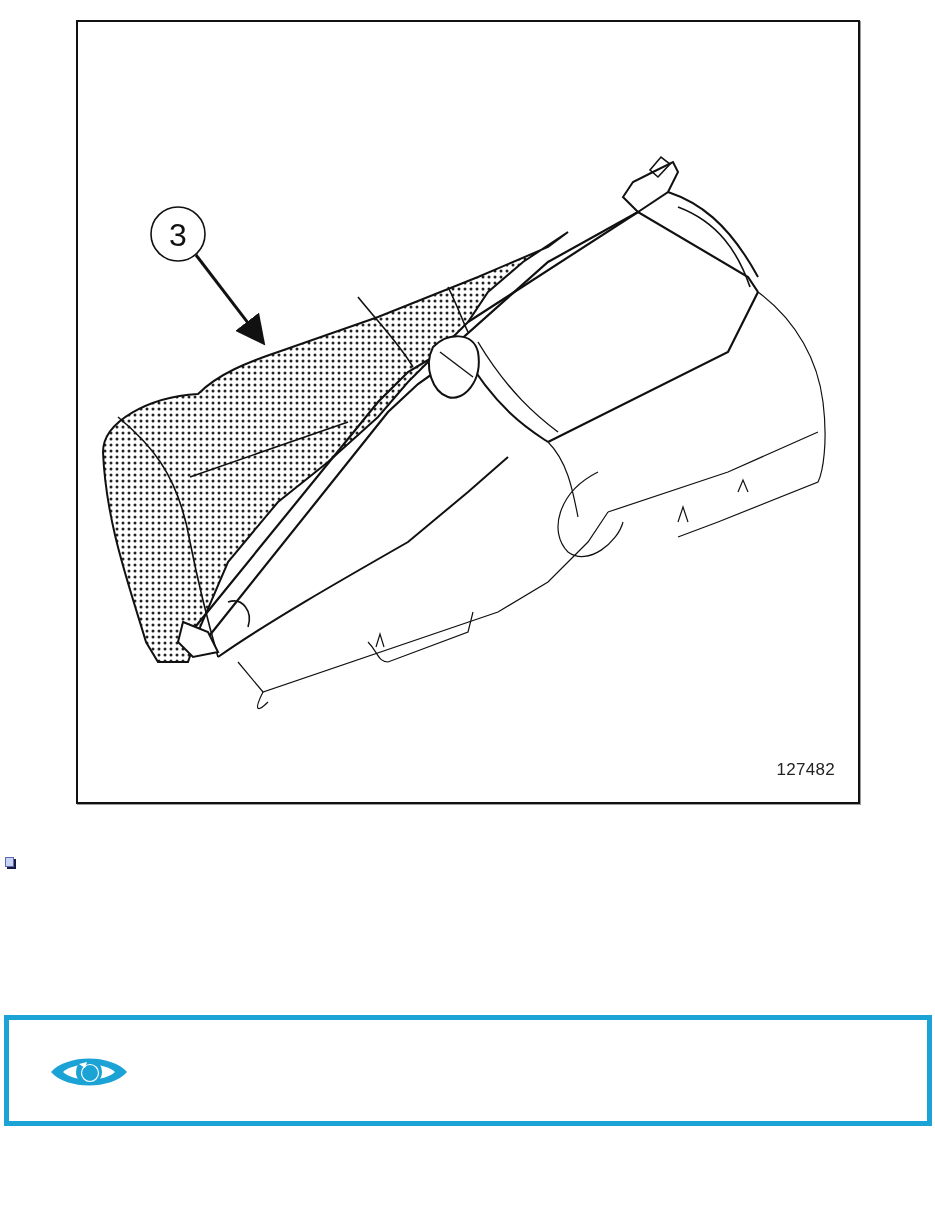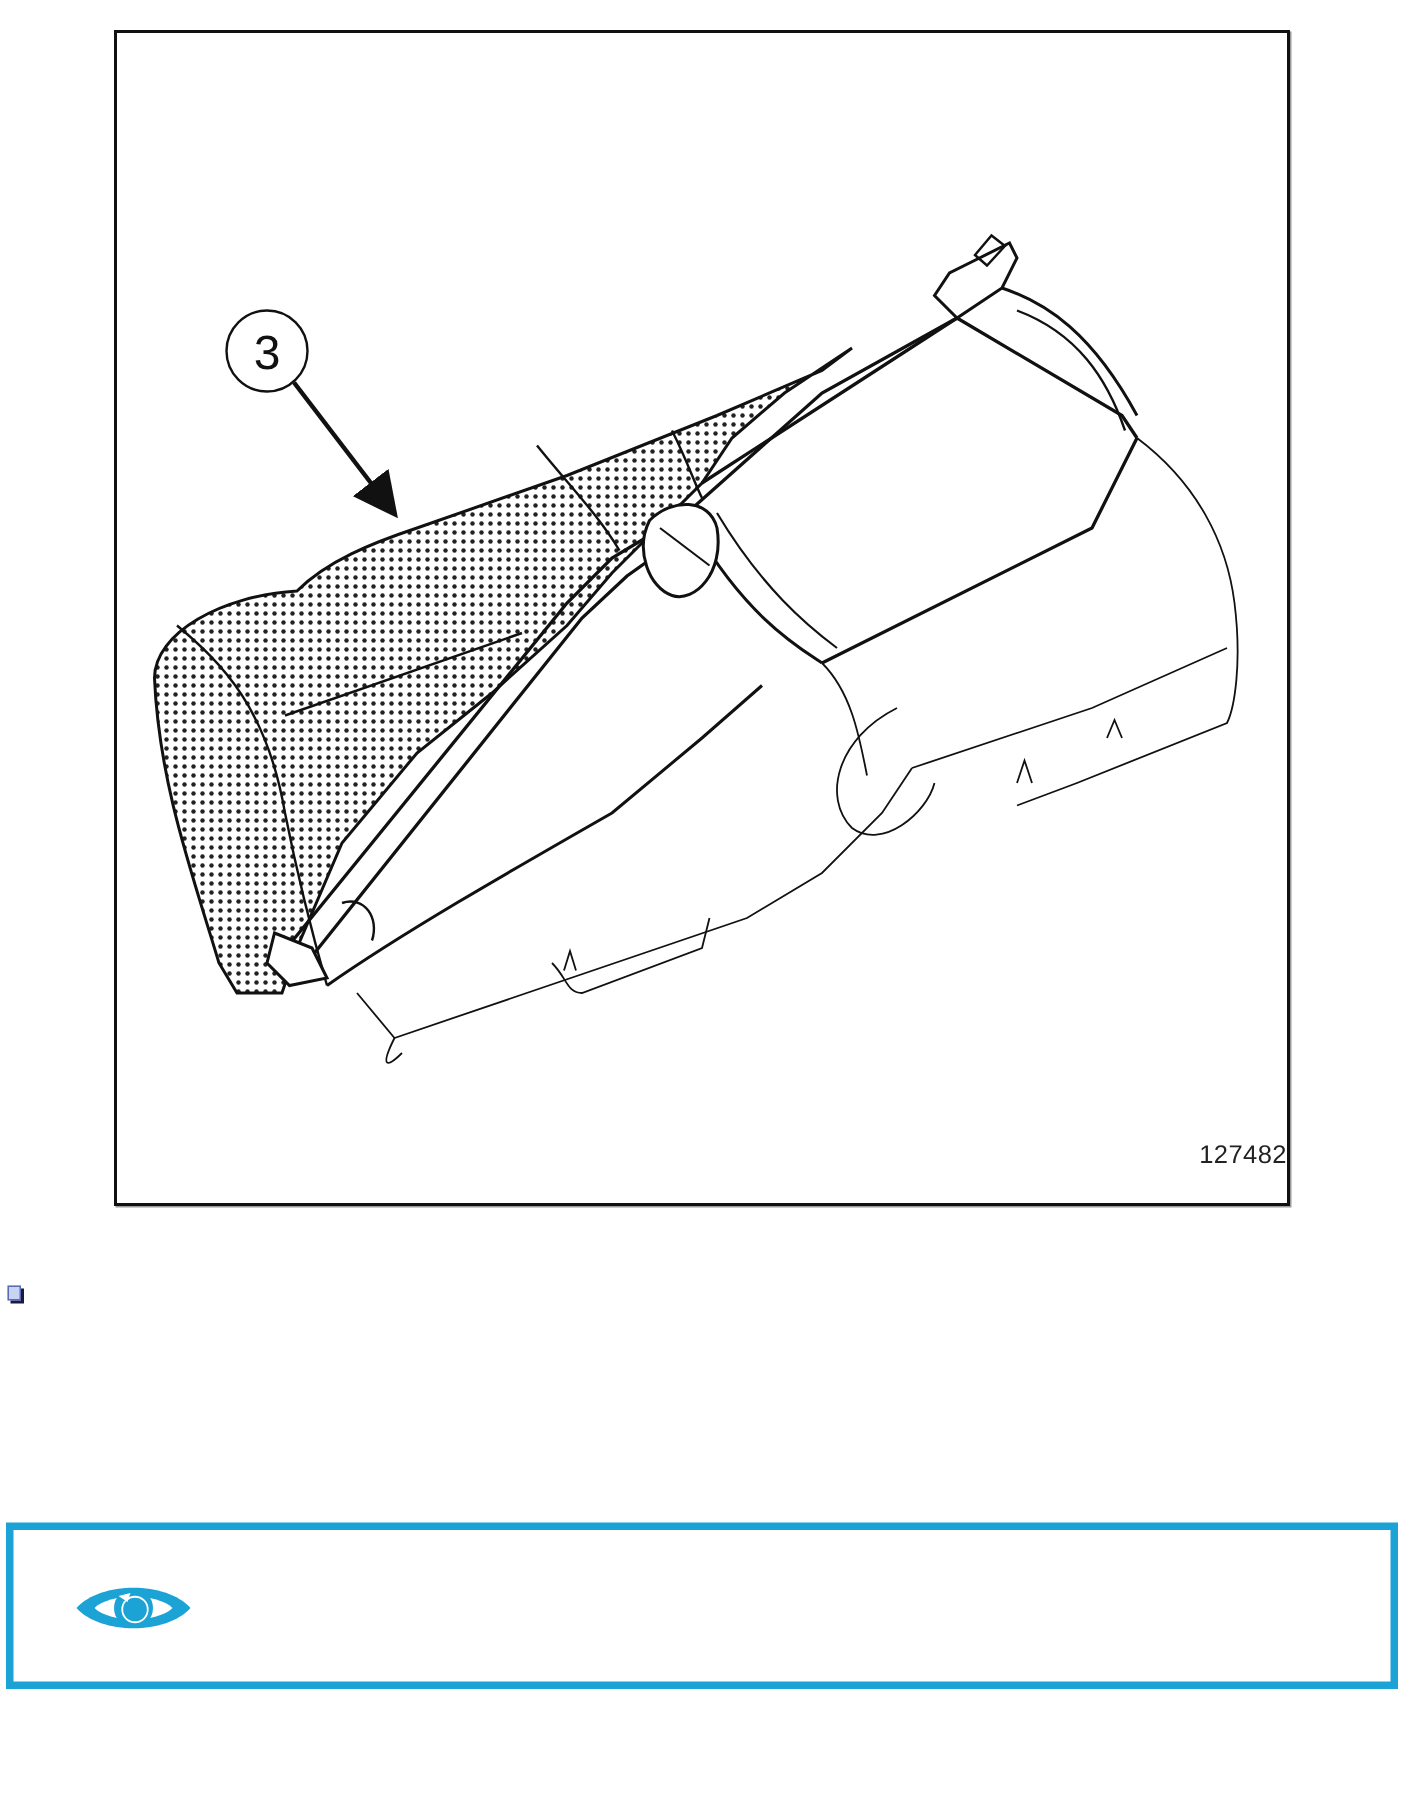--- a/index.html
+++ b/index.html
@@ -26,21 +26,21 @@
     }
     .figure-frame svg {
       position: absolute;
       left: 0;
       top: 0;
       width: 780px;
       height: 780px;
     }
     .figure-number {
       position: absolute;
-      right: 0;
+      right: 23px;
       bottom: 22px;
       font-size: 17px;
       color: #222222;
       letter-spacing: 0.3px;
       text-align: center;
     }
     .bullet-icon {
       position: absolute;
       left: 5px;
       top: 857px;

